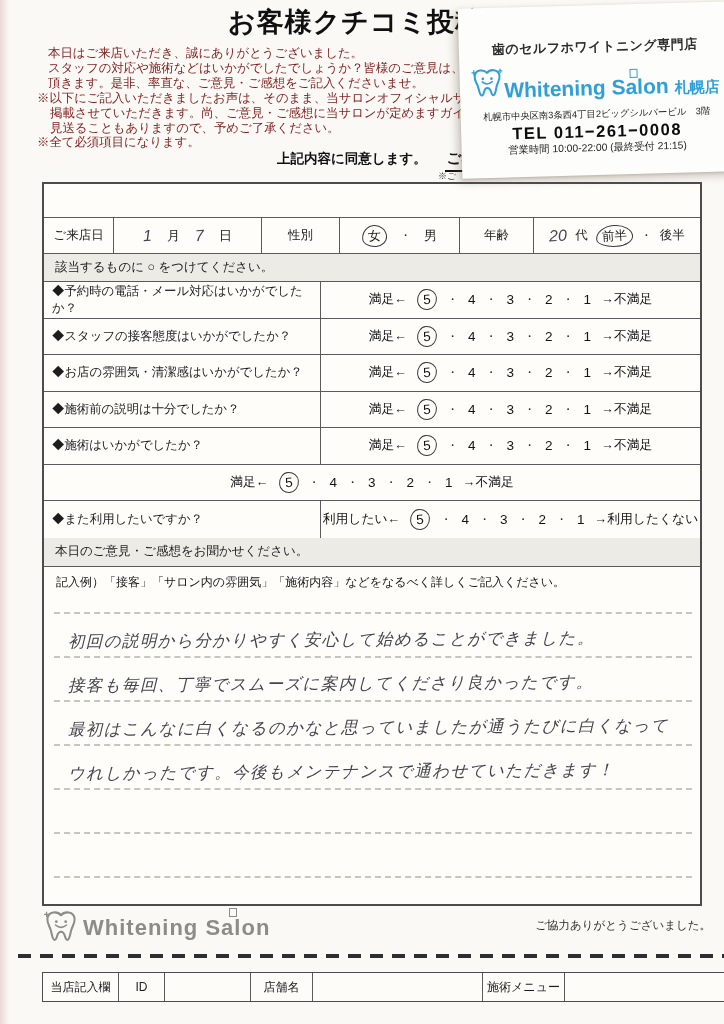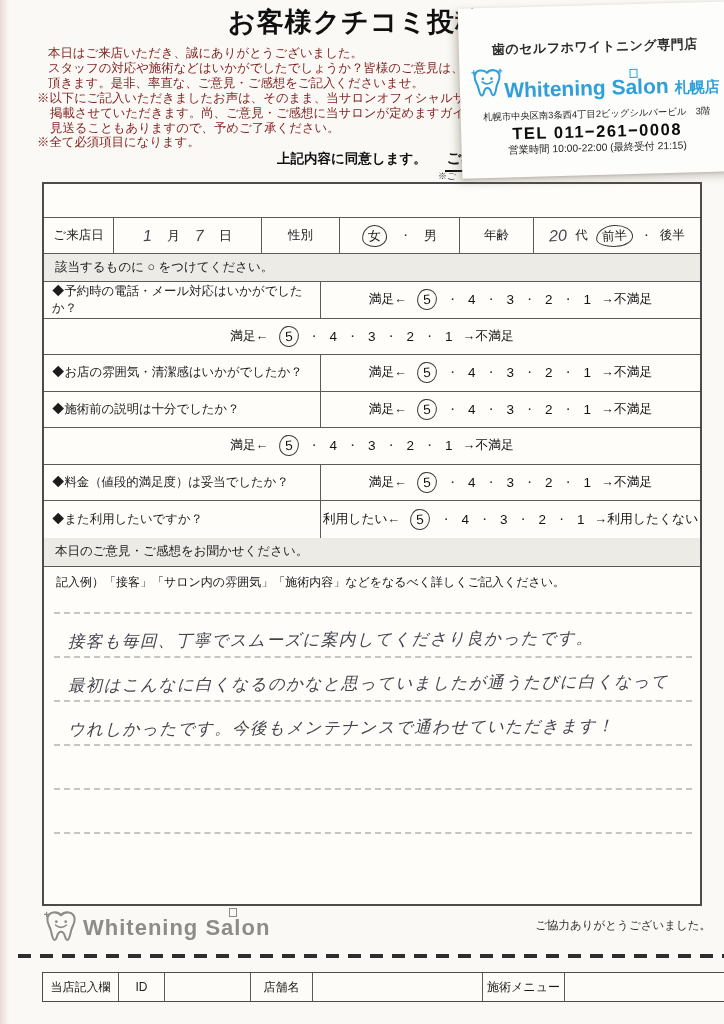--- a/index.html
+++ b/index.html
@@ -179,20 +179,21 @@
             <span class="dot">・</span>
             <span class="num">3</span>
             <span class="dot">・</span>
             <span class="num">2</span>
             <span class="dot">・</span>
             <span class="num">1</span>
             <span class="endlabel">→不満足</span>
           </div>
         </div>
         <div class="row q-row">
+          <div class="cell q-text">◆スタッフの接客態度はいかがでしたか？</div>
           <div class="cell q-scale last">
             <span class="endlabel">満足←</span>
             <span class="num circled">5</span>
             <span class="dot">・</span>
             <span class="num">4</span>
             <span class="dot">・</span>
             <span class="num">3</span>
             <span class="dot">・</span>
             <span class="num">2</span>
             <span class="dot">・</span>
@@ -226,36 +227,36 @@
             <span class="dot">・</span>
             <span class="num">3</span>
             <span class="dot">・</span>
             <span class="num">2</span>
             <span class="dot">・</span>
             <span class="num">1</span>
             <span class="endlabel">→不満足</span>
           </div>
         </div>
         <div class="row q-row">
-          <div class="cell q-scale last">
-            <span class="endlabel">満足←</span>
-            <span class="num circled">5</span>
-            <span class="dot">・</span>
-            <span class="num">4</span>
-            <span class="dot">・</span>
-            <span class="num">3</span>
-            <span class="dot">・</span>
-            <span class="num">2</span>
-            <span class="dot">・</span>
-            <span class="num">1</span>
-            <span class="endlabel">→不満足</span>
-          </div>
-        </div>
-        <div class="row q-row">
-          <div class="cell q-text">◆料金（値段的満足度）は妥当でしたか？</div>
+          <div class="cell q-text">◆施術はいかがでしたか？</div>
+          <div class="cell q-scale last">
+            <span class="endlabel">満足←</span>
+            <span class="num circled">5</span>
+            <span class="dot">・</span>
+            <span class="num">4</span>
+            <span class="dot">・</span>
+            <span class="num">3</span>
+            <span class="dot">・</span>
+            <span class="num">2</span>
+            <span class="dot">・</span>
+            <span class="num">1</span>
+            <span class="endlabel">→不満足</span>
+          </div>
+        </div>
+        <div class="row q-row">
           <div class="cell q-scale last">
             <span class="endlabel">満足←</span>
             <span class="num circled">5</span>
             <span class="dot">・</span>
             <span class="num">4</span>
             <span class="dot">・</span>
             <span class="num">3</span>
             <span class="dot">・</span>
             <span class="num">2</span>
             <span class="dot">・</span>
@@ -281,20 +282,23 @@
         </div>
       </div>
 
     <div class="row header-row comments-h">
       <div class="cell full">本日のご意見・ご感想をお聞かせください。</div>
     </div>
 
     <div class="comment-box">
       <div id="ruled-lines">
           <div class="ruled-line"></div>
+          <div class="ruled-line">
+            <span class="hand-line">初回の説明から分かりやすく安心して始めることができました。</span>
+          </div>
           <div class="ruled-line">
             <span class="hand-line">接客も毎回、丁寧でスムーズに案内してくださり良かったです。</span>
           </div>
           <div class="ruled-line">
             <span class="hand-line">最初はこんなに白くなるのかなと思っていましたが通うたびに白くなって</span>
           </div>
           <div class="ruled-line">
             <span class="hand-line">ウれしかったです。今後もメンテナンスで通わせていただきます！</span>
           </div>
           <div class="ruled-line"></div>

